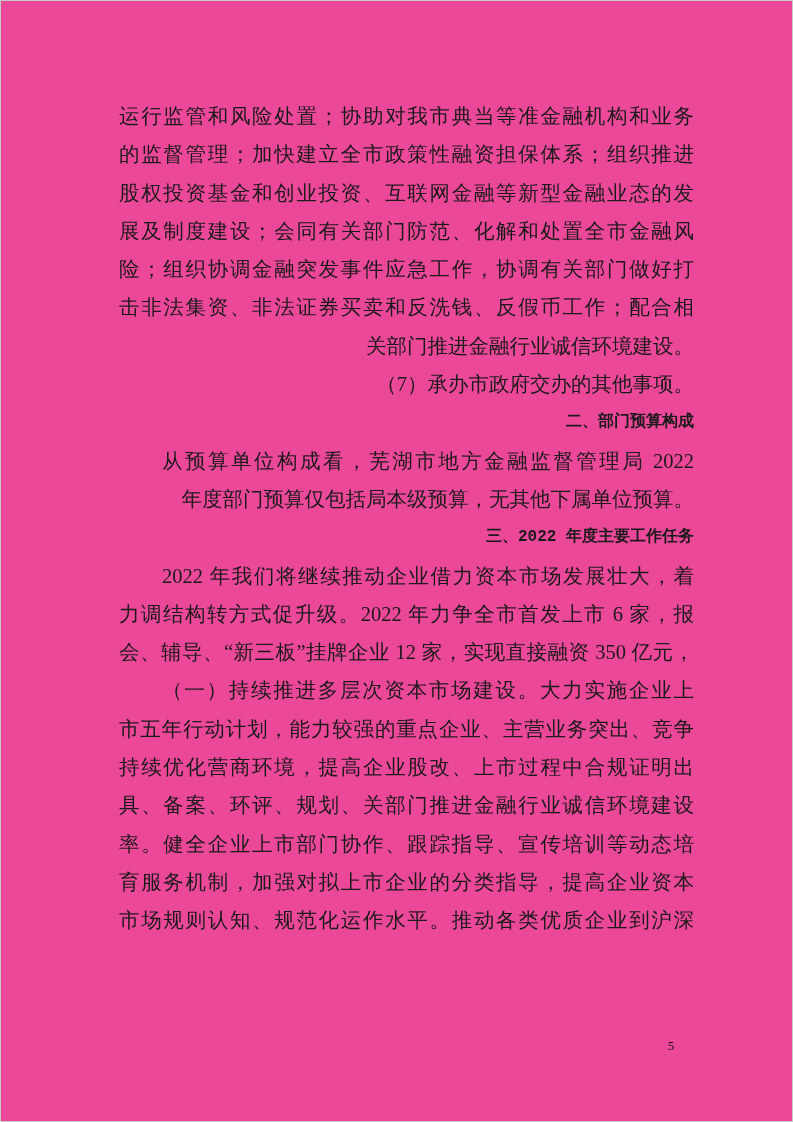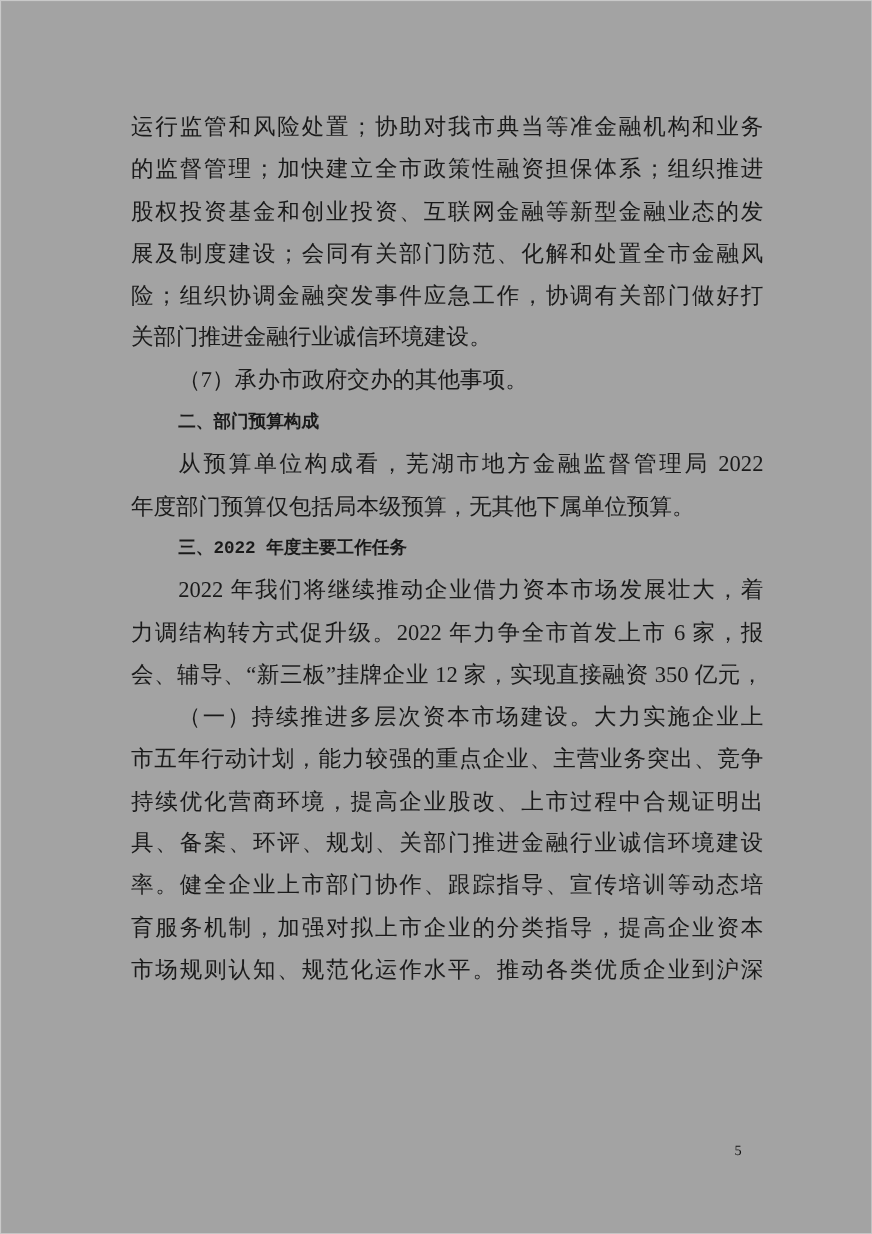--- a/index.html
+++ b/index.html
@@ -5,42 +5,42 @@
   html, body {
     margin: 0;
     padding: 0;
     background: #ffffff;
   }
   .page {
     position: relative;
     width: 793px;
     height: 1122px;
     box-sizing: border-box;
-    background: #a3a3a3;
+    background: #ec4899;
     border: 1px solid #c9c9c9;
     overflow: hidden;
     font-family: "Liberation Serif", "DejaVu Serif", serif;
     color: #1a1a1a;
   }
   .content {
     position: absolute;
     left: 118px;
     top: 96px;
     width: 575px;
   }
   .para {
     margin: 0;
     padding: 0;
   }
   .line {
     font-size: 20.5px;
     line-height: 38.3px;
     height: 38.3px;
     overflow: hidden;
-    text-align: left;
+    text-align: right;
     color: #1a1a1a;
   }
   
   .line.stretch {
     text-align: justify;
     text-align-last: justify;
   }
   
   .line.indent {
     padding-left: 43px;
@@ -67,20 +67,21 @@
 <body>
 
 <div class="page">
   <div class="content">
       <div class="para body">
         <div class="line stretch">运行监管和风险处置；协助对我市典当等准金融机构和业务</div>
         <div class="line stretch">的监督管理；加快建立全市政策性融资担保体系；组织推进</div>
         <div class="line stretch">股权投资基金和创业投资、互联网金融等新型金融业态的发</div>
         <div class="line stretch">展及制度建设；会同有关部门防范、化解和处置全市金融风</div>
         <div class="line stretch">险；组织协调金融突发事件应急工作，协调有关部门做好打</div>
+        <div class="line stretch">击非法集资、非法证券买卖和反洗钱、反假币工作；配合相</div>
         <div class="line">关部门推进金融行业诚信环境建设。</div>
       </div>
       <div class="para body">
         <div class="line indent">（7）承办市政府交办的其他事项。</div>
       </div>
       <div class="para heading">
         <div class="line indent">二、部门预算构成</div>
       </div>
       <div class="para body">
         <div class="line stretch indent">从预算单位构成看，芜湖市地方金融监督管理局 2022</div>

